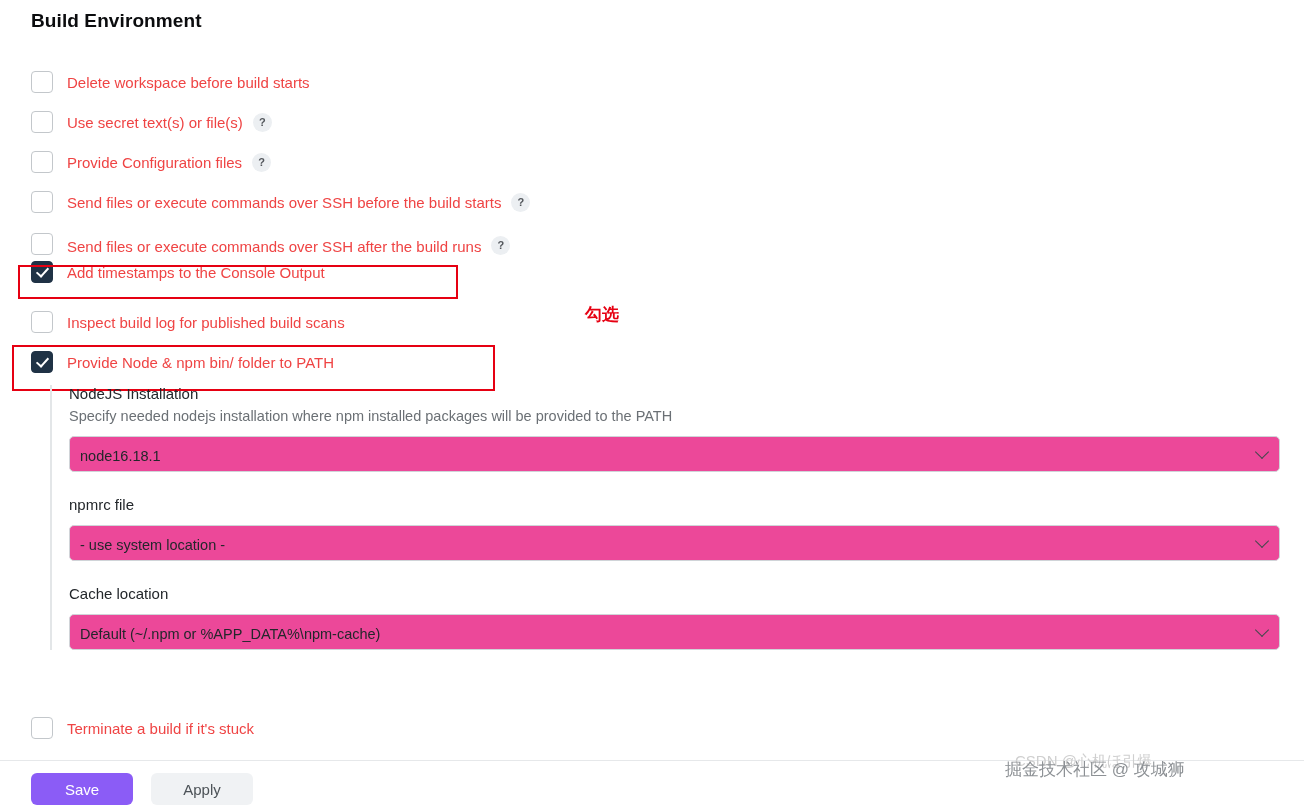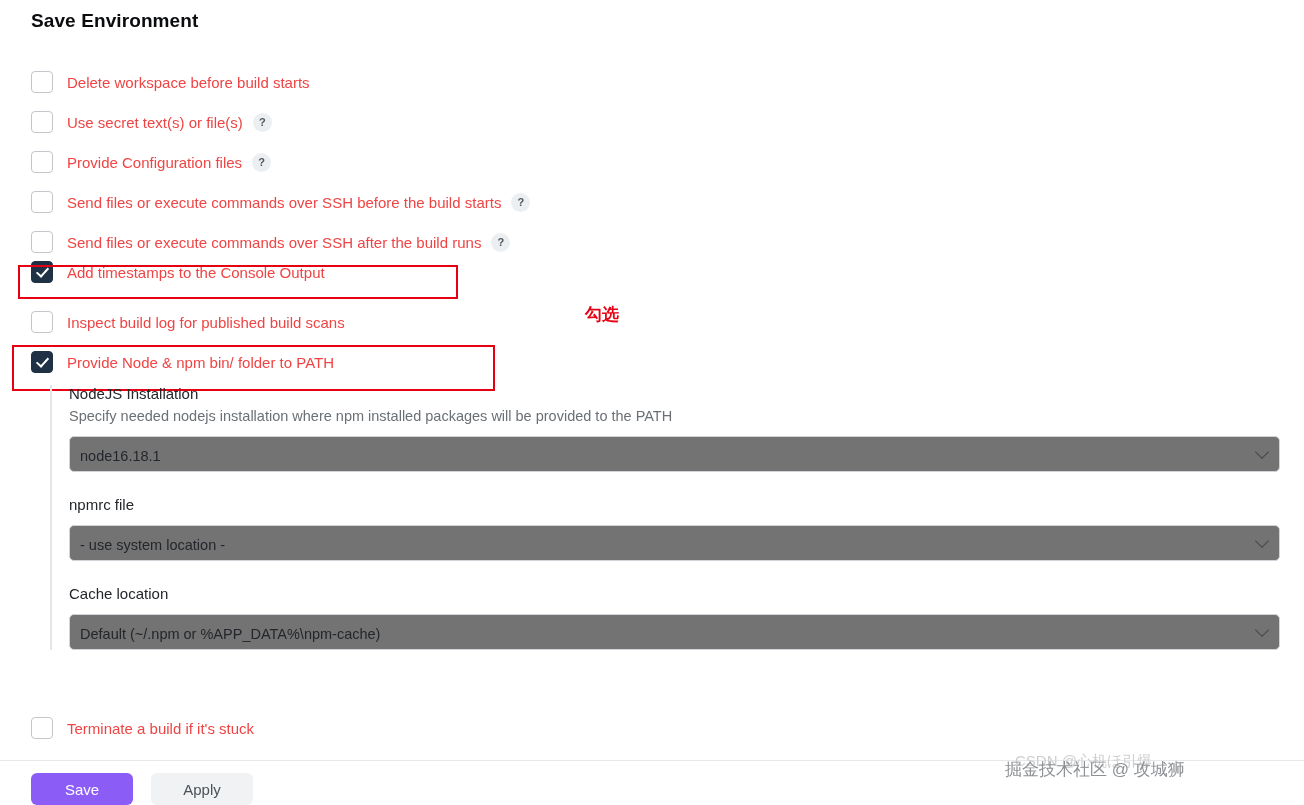--- a/index.html
+++ b/index.html
@@ -122,21 +122,21 @@
     color: #6b7075;
     margin: 6px 0 12px 0;
   }
 
   .select {
     position: relative;
     width: 1211px;
     height: 36px;
     border: 1px solid #d0d4d8;
     border-radius: 5px;
-    background: #737373;
+    background: #ec4899;
     box-sizing: border-box;
     display: flex;
     align-items: center;
     padding: 4px 34px 0 10px;
     font-size: 14.5px;
     color: #23272b;
   }
   .select .chev {
     position: absolute;
     right: 12px;
@@ -203,21 +203,21 @@
     color: #8d9195;
     font-size: 17px;
     white-space: nowrap;
   }
 </style>
 </head>
 <body>
 
 <div class="page">
 
-  <div class="section-title">Save Environment</div>
+  <div class="section-title">Build Environment</div>
 
   <div class="checkrow" style="top:69px;">
     <span class="cb"></span>
     <span class="cb-label">Delete workspace before build starts</span>
   </div>
 
   <div class="checkrow" style="top:109px;">
     <span class="cb"></span>
     <span class="cb-label">Use secret text(s) or file(s)</span>
     <span class="help">?</span>
@@ -228,21 +228,21 @@
     <span class="cb-label">Provide Configuration files</span>
     <span class="help">?</span>
   </div>
 
   <div class="checkrow" style="top:189px;">
     <span class="cb"></span>
     <span class="cb-label">Send files or execute commands over SSH before the build starts</span>
     <span class="help">?</span>
   </div>
 
-  <div class="checkrow" style="top:229px;">
+  <div class="checkrow" style="top:229px;align-items:flex-end;">
     <span class="cb"></span>
     <span class="cb-label">Send files or execute commands over SSH after the build runs</span>
     <span class="help">?</span>
   </div>
 
   <div class="checkrow" style="top:259px;">
     <span class="cb checked"></span>
     <span class="cb-label">Add timestamps to the Console Output</span>
   </div>
 

